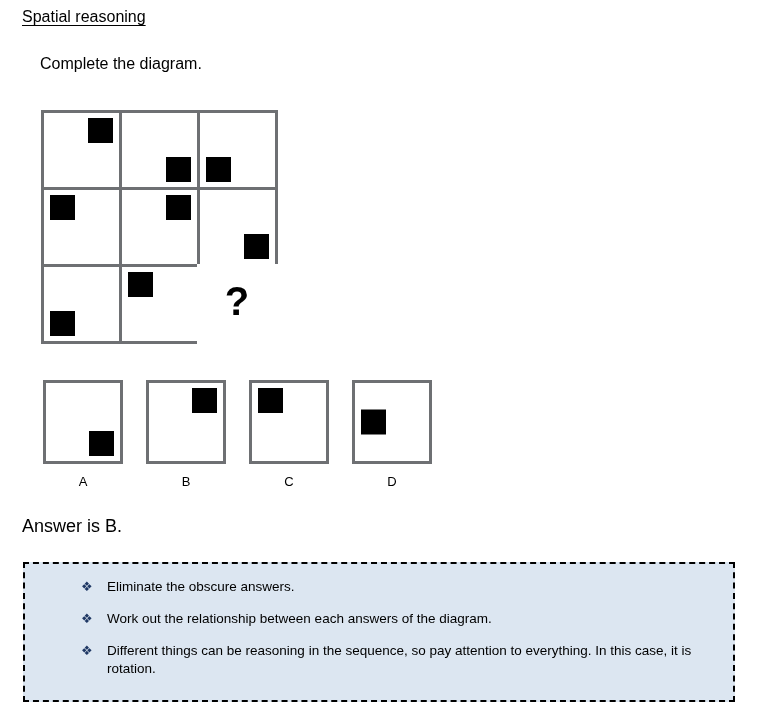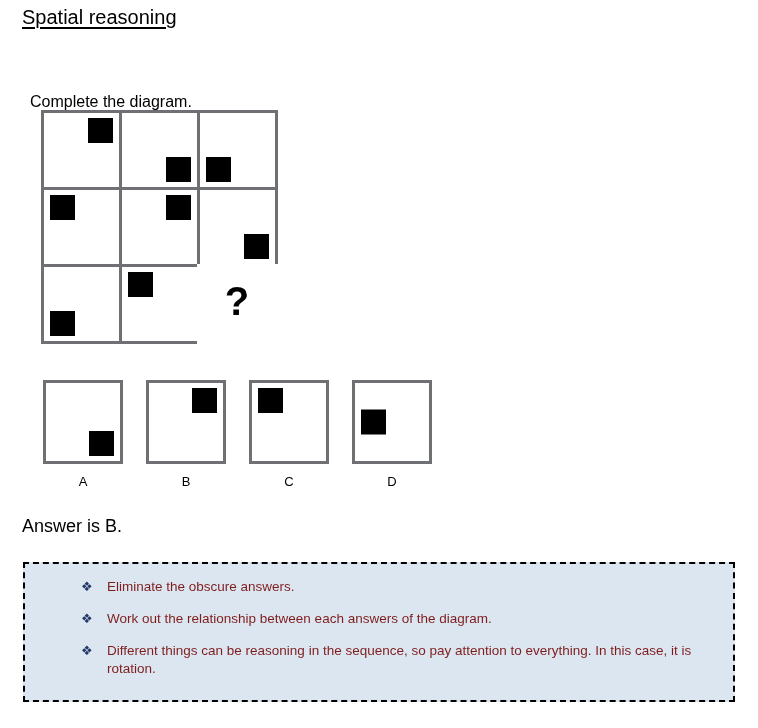--- a/index.html
+++ b/index.html
@@ -14,34 +14,33 @@
     color: #000000;
     position: relative;
     overflow: hidden;
   }
 
   
   #page-title {
     position: absolute;
     left: 22px;
     top: 7px;
-    font-size: 20px;
+    font-size: 16px;
     line-height: 20px;
     text-decoration: underline;
     text-underline-offset: 3px;
     white-space: nowrap;
   }
   #instruction {
     position: absolute;
-    left: 30px;
+    left: 40px;
     top: 54px;
     font-size: 16px;
     line-height: 20px;
     white-space: nowrap;
-    margin-top: 38px;
   }
 
   
   #matrix {
     position: absolute;
     left: 42px;
     top: 111px;
     width: 234px;
     height: 231px;
     display: grid;
@@ -158,21 +157,21 @@
     font-size: 13px;
     line-height: 18px;
     color: #1f3864;
     padding-left: 38px;
     box-sizing: content-box;
   }
   .tip .tip-text {
     flex: 1 1 auto;
     font-size: 13.5px;
     line-height: 18px;
-    color: #7f1d1d;
+    color: #000000;
     max-width: 640px;
   }
 </style>
 </head>
 <body>
 
 <div id="page-title">Spatial reasoning</div>
 
 <div id="instruction">Complete the diagram.</div>
 

